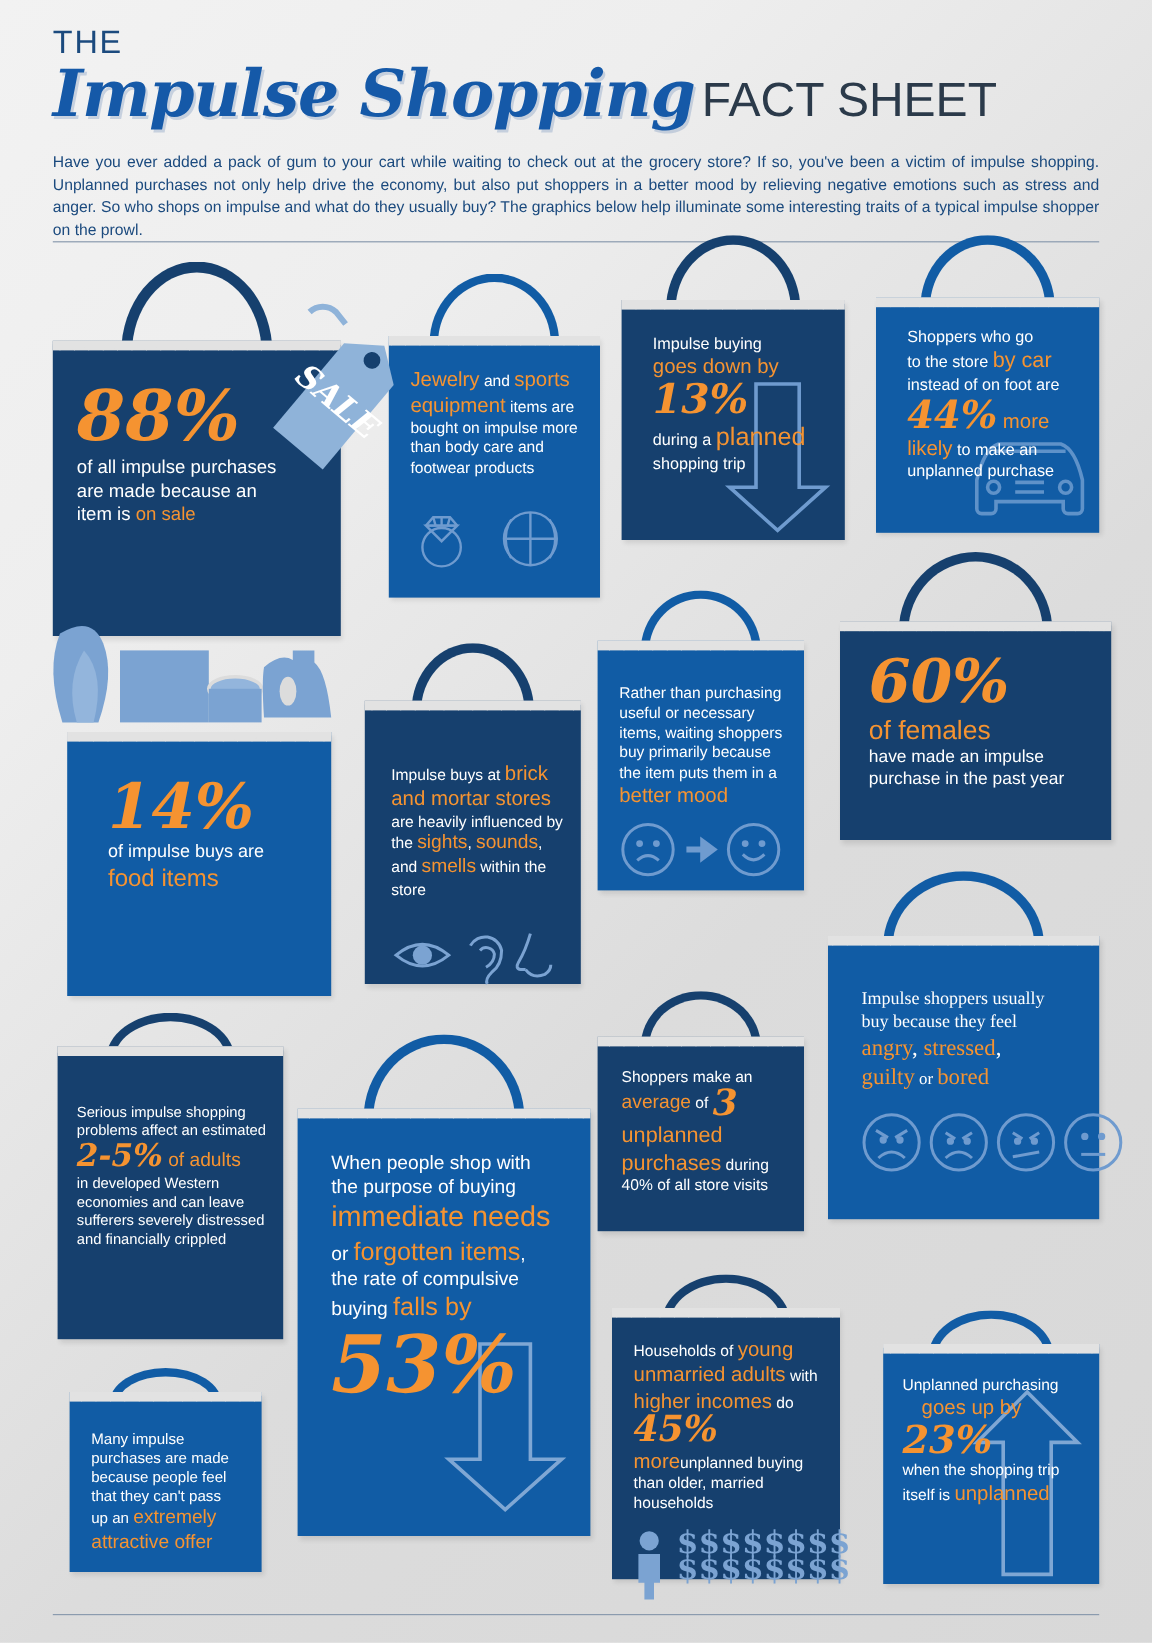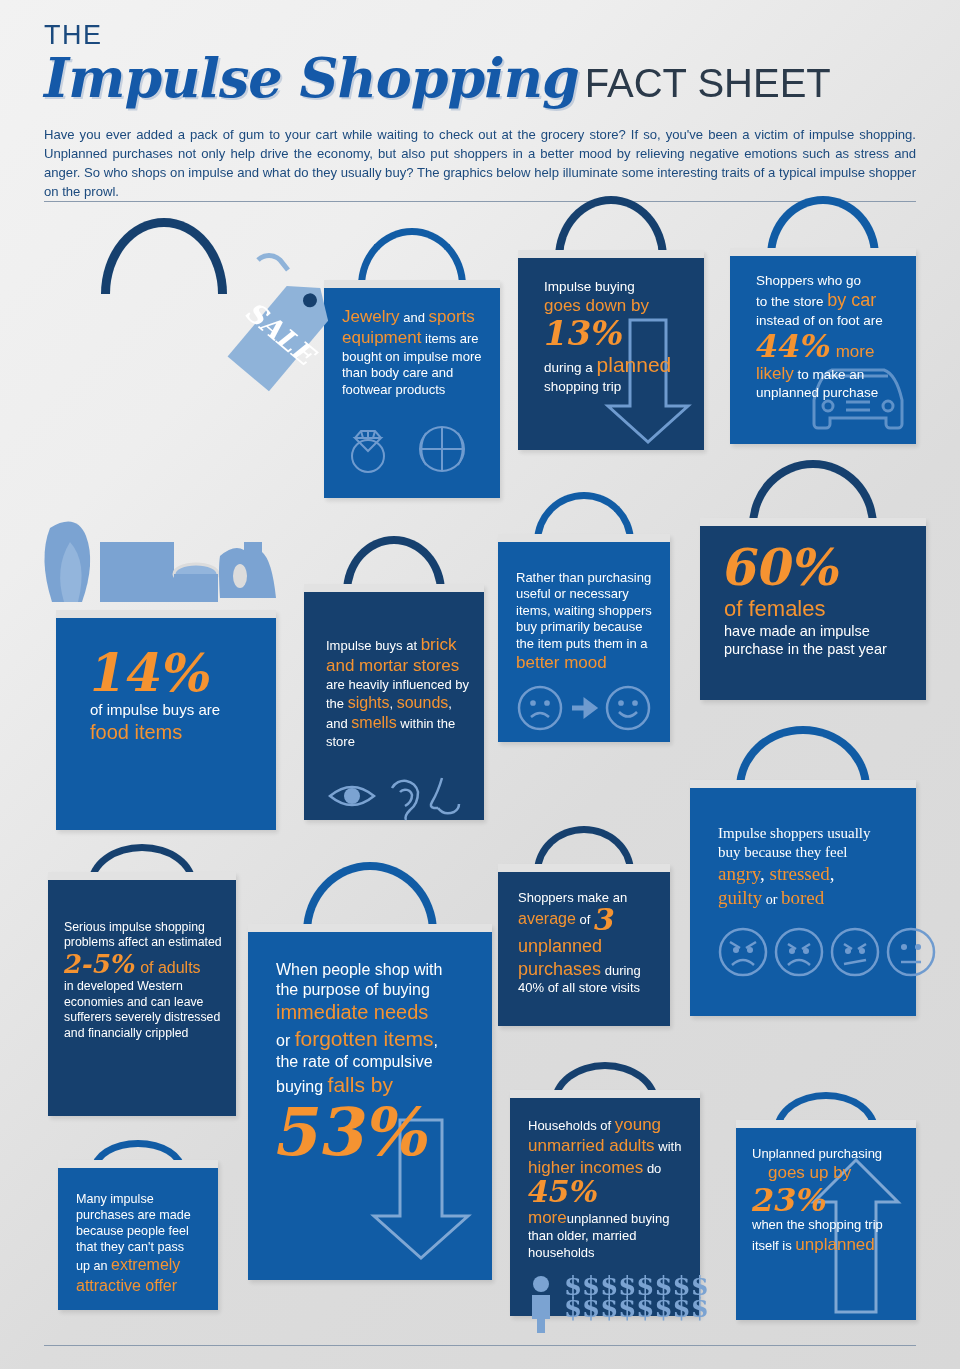--- a/index.html
+++ b/index.html
@@ -81,20 +81,33 @@
   <div class="title-row">
     <span class="title-main">Impulse Shopping</span><span class="title-sub">FACT SHEET</span>
   </div>
 </div>
 <div id="intro">Have you ever added a pack of gum to your cart while waiting to check out at the grocery store? If so, you've been a victim of impulse shopping. Unplanned purchases not only help drive the economy, but also put shoppers in a better mood by relieving negative emotions such as stress and anger. So who shops on impulse and what do they usually buy? The graphics below help illuminate some interesting traits of a typical impulse shopper on the prowl.</div>
 <div id="hrule-top"></div>
 <div id="hrule-bottom"></div>
 
 <div class="bag" style="left:44px; top:218px; width:240px; height:312px;">
   <div class="handle" style="top:0; width:126px; height:76px; border-width:9px; border-color:#16406e;"></div>
+  <div class="body" style="top:66px; height:246px; background:#16406e;">
+    <svg class="zig" viewBox="0 0 240 8" preserveAspectRatio="none">
+      <path d="M0 0 L240 0 L240 3 L234 8 L228 3 L222 8 L216 3 L210 8 L204 3 L198 8 L192 3 L186 8 L180 3 L174 8 L168 3 L162 8 L156 3 L150 8 L144 3 L138 8 L132 3 L126 8 L120 3 L114 8 L108 3 L102 8 L96 3 L90 8 L84 3 L78 8 L72 3 L66 8 L60 3 L54 8 L48 3 L42 8 L36 3 L30 8 L24 3 L18 8 L12 3 L6 8 L0 3 Z" fill="#e2e2e2"></path>
+    </svg>
+    <div class="content" style="padding:36px 0 0 20px;">
+      <div class="num" style="font-size:58px;">88%</div>
+      <div class="txt" style="font-size:15.5px; margin-top:5px;">
+        <div class="t">of all impulse purchases</div>
+        <div class="t">are made because an</div>
+        <div><span class="t">item is </span><span class="o">on sale</span></div>
+      </div>
+    </div>
+  </div>
 
   <svg style="position:absolute; left:174px; top:32px; width:130px; height:140px; z-index:5;" viewBox="0 0 130 140">
     <path d="M40 10 a16 16 0 0 1 22 0 l8 10" fill="none" stroke="#8fb3d9" stroke-width="5"></path>
     <g transform="rotate(40 70 75)">
       <path d="M44 26 h54 v92 l-27 20 l-27 -20 z" fill="#8fb3d9" transform="rotate(180 71 82)"></path>
       <circle cx="71" cy="42" r="7" fill="#16406e"></circle>
       <text x="71" y="96" font-family="DejaVu Serif, serif" font-size="27" font-weight="bold" fill="#ffffff" text-anchor="middle" font-style="italic">SALE</text>
     </g>
   </svg>
 </div>
@@ -365,21 +378,21 @@
     <svg class="zig" viewBox="0 0 244 8" preserveAspectRatio="none">
       <path d="M0 0 L244 0 L244 3 L238 8 L232 3 L226 8 L220 3 L214 8 L208 3 L202 8 L196 3 L190 8 L184 3 L178 8 L172 3 L166 8 L160 3 L154 8 L148 3 L142 8 L136 3 L130 8 L124 3 L118 8 L112 3 L106 8 L100 3 L94 8 L88 3 L82 8 L76 3 L70 8 L64 3 L58 8 L52 3 L46 8 L40 3 L34 8 L28 3 L22 8 L16 3 L10 8 L4 3 L0 8 Z" fill="#e2e2e2"></path>
     </svg>
     <svg style="position:absolute; right:16px; bottom:14px; width:110px; height:150px; z-index:1;" viewBox="0 0 110 150">
       <path d="M34 4 h42 v96 h26 l-47 42 l-47 -42 h26 z" fill="none" stroke="#7fa7d4" stroke-width="3"></path>
     </svg>
     <div class="content" style="padding:36px 12px 0 28px;">
       <div class="txt" style="font-size:16px;">
         <div class="t">When people shop with</div>
         <div class="t">the purpose of buying</div>
-        <div class="o" style="font-size:20px;">immediate needs</div>
+        <div class="o" style="font-size:24px;">immediate needs</div>
         <div><span class="t">or </span><span class="o" style="font-size:21px;">forgotten items</span><span class="t">,</span></div>
         <div class="t">the rate of compulsive</div>
         <div><span class="t">buying </span><span class="o" style="font-size:21px;">falls by</span></div>
         <div class="num" style="font-size:66px; margin-top:2px;">53%</div>
       </div>
     </div>
   </div>
 </div>
 
 <div class="bag" style="left:58px; top:1140px; width:160px; height:170px;">

